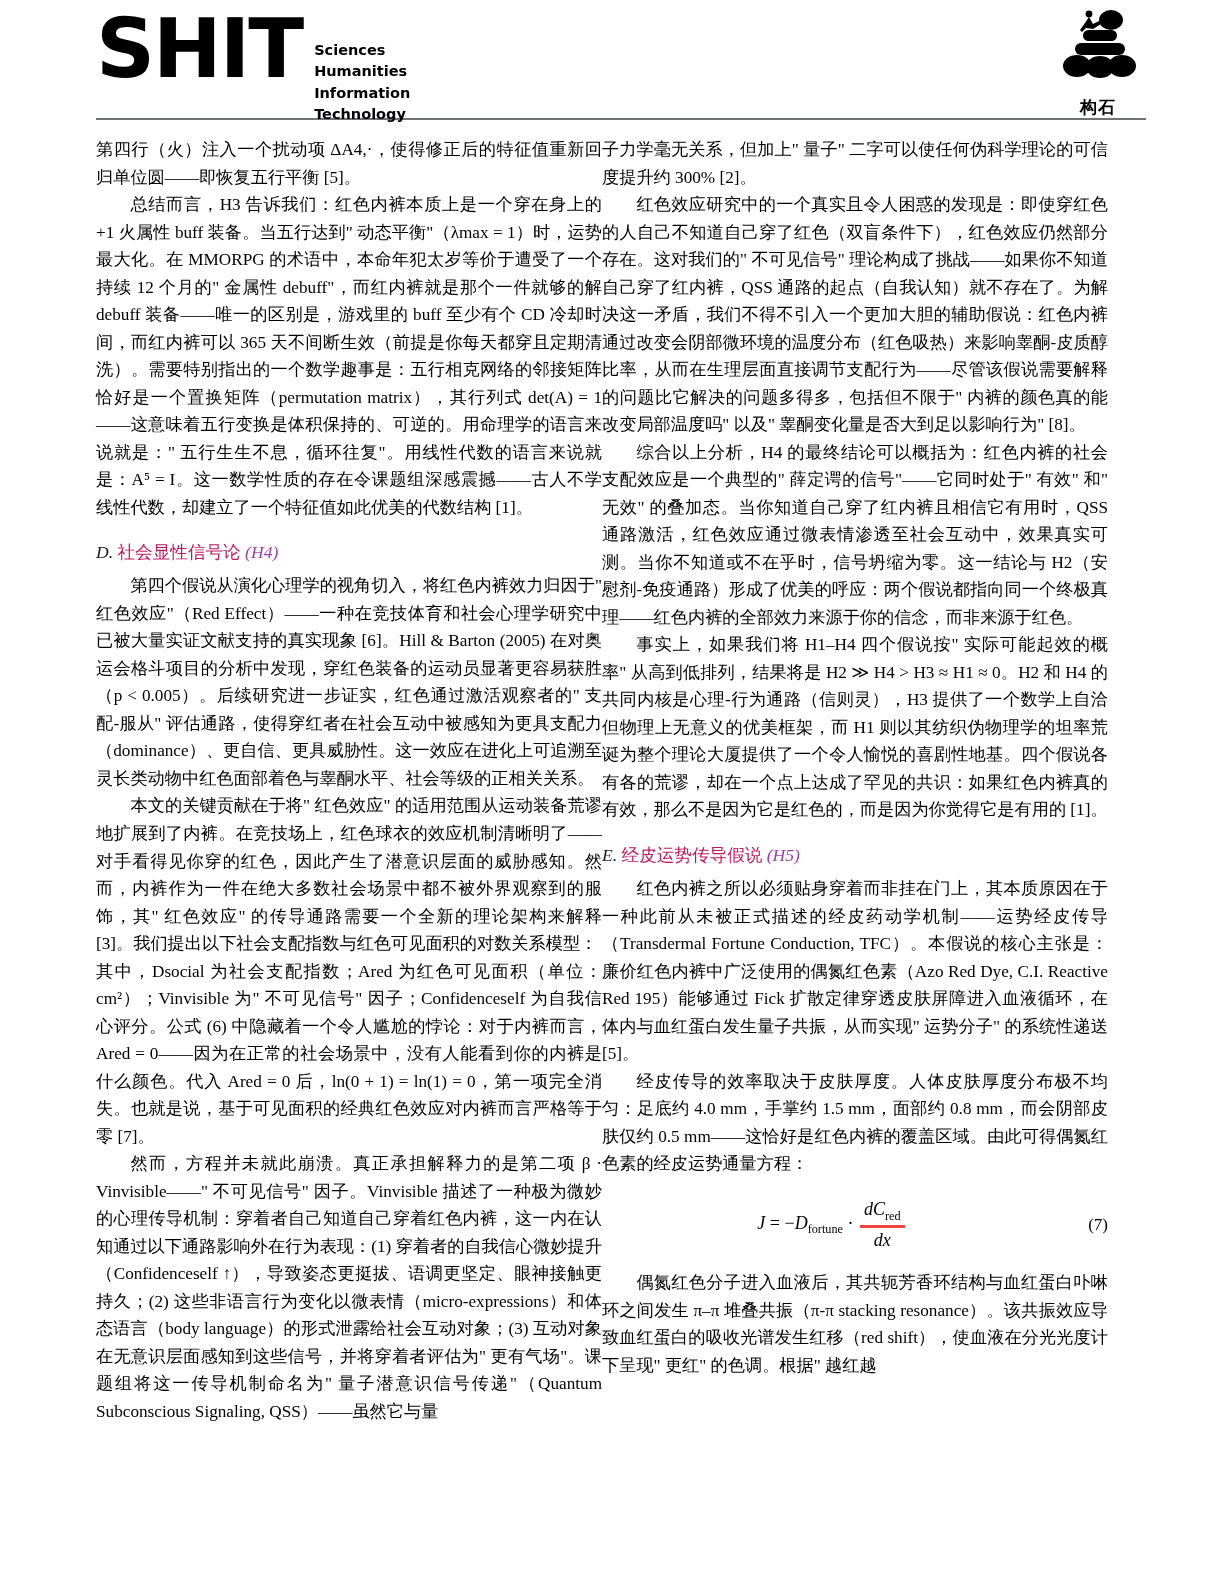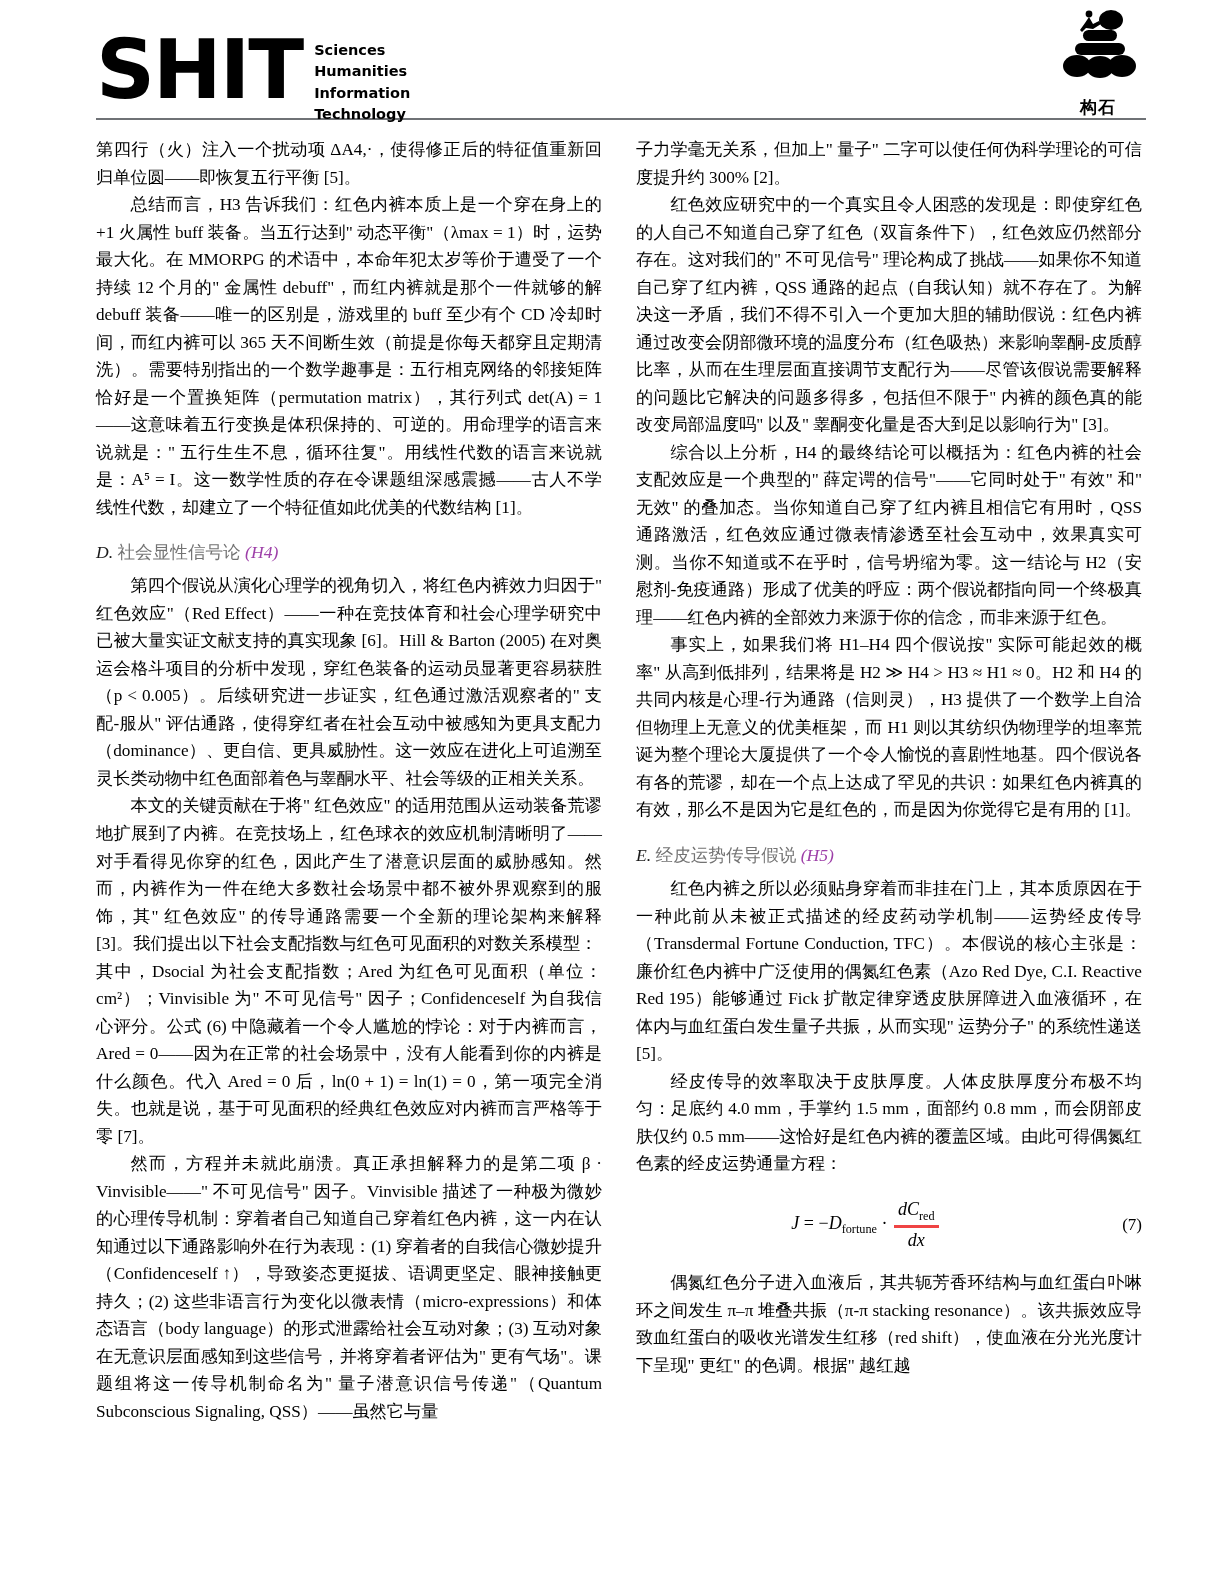--- a/index.html
+++ b/index.html
@@ -27,21 +27,21 @@
   .masthead {
     position: relative;
     height: 118px;
     margin: 0 78px 0 96px;
     display: flex;
     align-items: flex-start;
     justify-content: space-between;
   }
   .brand {
     display: flex;
-    align-items: center;
+    align-items: flex-start;
     padding-top: 14px;
   }
   .brand-mark {
     font-family: "DejaVu Sans", sans-serif;
     font-weight: bold;
     font-size: 82px;
     line-height: 0.86;
     letter-spacing: -2px;
     color: #000;
   }
@@ -74,21 +74,20 @@
   .rule {
     margin: 0 78px 0 96px;
     height: 2px;
     background: #6f7276;
   }
 
   
   .columns {
     margin: 16px 78px 0 96px;
     display: flex;
-    gap: 34px;
     height: 1420px;
   }
   .col {
     width: 506px;
     font-size: 17.2px;
     line-height: 1.60;
     text-align: justify;
     text-justify: inter-character;
   }
 
@@ -105,21 +104,21 @@
     color: #9d3fa8;
     font-style: italic;
   }
   .sec-head .sec-letter {
     font-style: italic;
     color: #1a1a1a;
     font-weight: normal;
   }
   .sec-head .sec-title {
     font-style: normal;
-    color: #737373;
+    color: #be185d;
   }
   .sec-head .sec-tag {
     font-style: italic;
     color: #9d3fa8;
   }
 
   
   .mathline {
     display: flex;
     align-items: center;
@@ -213,21 +212,21 @@
       <p>本文的关键贡献在于将" 红色效应" 的适用范围从运动装备荒谬地扩展到了内裤。在竞技场上，红色球衣的效应机制清晰明了——对手看得见你穿的红色，因此产生了潜意识层面的威胁感知。然而，内裤作为一件在绝大多数社会场景中都不被外界观察到的服饰，其" 红色效应" 的传导通路需要一个全新的理论架构来解释 [3]。我们提出以下社会支配指数与红色可见面积的对数关系模型：</p>
 
 
       <p class="cont">其中，Dsocial 为社会支配指数；Ared 为红色可见面积（单位：cm²）；Vinvisible 为" 不可见信号" 因子；Confidenceself 为自我信心评分。公式 (6) 中隐藏着一个令人尴尬的悖论：对于内裤而言，Ared = 0——因为在正常的社会场景中，没有人能看到你的内裤是什么颜色。代入 Ared = 0 后，ln(0 + 1) = ln(1) = 0，第一项完全消失。也就是说，基于可见面积的经典红色效应对内裤而言严格等于零 [7]。</p>
       <p>然而，方程并未就此崩溃。真正承担解释力的是第二项 β · Vinvisible——" 不可见信号" 因子。Vinvisible 描述了一种极为微妙的心理传导机制：穿着者自己知道自己穿着红色内裤，这一内在认知通过以下通路影响外在行为表现：(1) 穿着者的自我信心微妙提升（Confidenceself ↑），导致姿态更挺拔、语调更坚定、眼神接触更持久；(2) 这些非语言行为变化以微表情（micro-expressions）和体态语言（body language）的形式泄露给社会互动对象；(3) 互动对象在无意识层面感知到这些信号，并将穿着者评估为" 更有气场"。课题组将这一传导机制命名为" 量子潜意识信号传递"（Quantum Subconscious Signaling, QSS）——虽然它与量</p>
     </div>
 
     <div class="col">
 
       <p class="cont">子力学毫无关系，但加上" 量子" 二字可以使任何伪科学理论的可信度提升约 300% [2]。</p>
-      <p>红色效应研究中的一个真实且令人困惑的发现是：即使穿红色的人自己不知道自己穿了红色（双盲条件下），红色效应仍然部分存在。这对我们的" 不可见信号" 理论构成了挑战——如果你不知道自己穿了红内裤，QSS 通路的起点（自我认知）就不存在了。为解决这一矛盾，我们不得不引入一个更加大胆的辅助假说：红色内裤通过改变会阴部微环境的温度分布（红色吸热）来影响睾酮-皮质醇比率，从而在生理层面直接调节支配行为——尽管该假说需要解释的问题比它解决的问题多得多，包括但不限于" 内裤的颜色真的能改变局部温度吗" 以及" 睾酮变化量是否大到足以影响行为" [3]。</p>
+      <p>红色效应研究中的一个真实且令人困惑的发现是：即使穿红色的人自己不知道自己穿了红色（双盲条件下），红色效应仍然部分存在。这对我们的" 不可见信号" 理论构成了挑战——如果你不知道自己穿了红内裤，QSS 通路的起点（自我认知）就不存在了。为解决这一矛盾，我们不得不引入一个更加大胆的辅助假说：红色内裤通过改变会阴部微环境的温度分布（红色吸热）来影响睾酮-皮质醇比率，从而在生理层面直接调节支配行为——尽管该假说需要解释的问题比它解决的问题多得多，包括但不限于" 内裤的颜色真的能改变局部温度吗" 以及" 睾酮变化量是否大到足以影响行为" [8]。</p>
       <p>综合以上分析，H4 的最终结论可以概括为：红色内裤的社会支配效应是一个典型的" 薛定谔的信号"——它同时处于" 有效" 和" 无效" 的叠加态。当你知道自己穿了红内裤且相信它有用时，QSS 通路激活，红色效应通过微表情渗透至社会互动中，效果真实可测。当你不知道或不在乎时，信号坍缩为零。这一结论与 H2（安慰剂-免疫通路）形成了优美的呼应：两个假说都指向同一个终极真理——红色内裤的全部效力来源于你的信念，而非来源于红色。</p>
       <p>事实上，如果我们将 H1–H4 四个假说按" 实际可能起效的概率" 从高到低排列，结果将是 H2 ≫ H4 &gt; H3 ≈ H1 ≈ 0。H2 和 H4 的共同内核是心理-行为通路（信则灵），H3 提供了一个数学上自洽但物理上无意义的优美框架，而 H1 则以其纺织伪物理学的坦率荒诞为整个理论大厦提供了一个令人愉悦的喜剧性地基。四个假说各有各的荒谬，却在一个点上达成了罕见的共识：如果红色内裤真的有效，那么不是因为它是红色的，而是因为你觉得它是有用的 [1]。</p>
 
       <p class="sec-head">
         <span class="sec-letter">E.</span>
         <span class="sec-title">经皮运势传导假说</span>
         <span class="sec-tag">(H5)</span>
       </p>
 
       <p>红色内裤之所以必须贴身穿着而非挂在门上，其本质原因在于一种此前从未被正式描述的经皮药动学机制——运势经皮传导（Transdermal Fortune Conduction, TFC）。本假说的核心主张是：廉价红色内裤中广泛使用的偶氮红色素（Azo Red Dye, C.I. Reactive Red 195）能够通过 Fick 扩散定律穿透皮肤屏障进入血液循环，在体内与血红蛋白发生量子共振，从而实现" 运势分子" 的系统性递送 [5]。</p>

